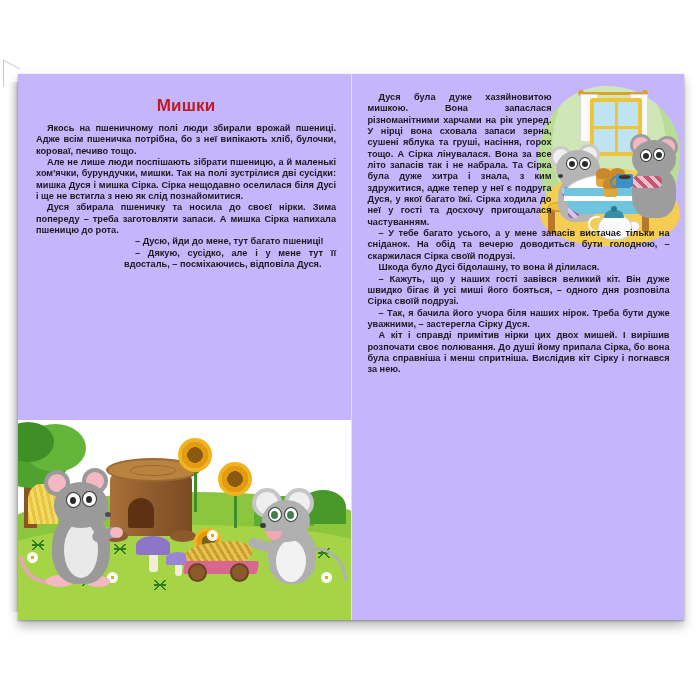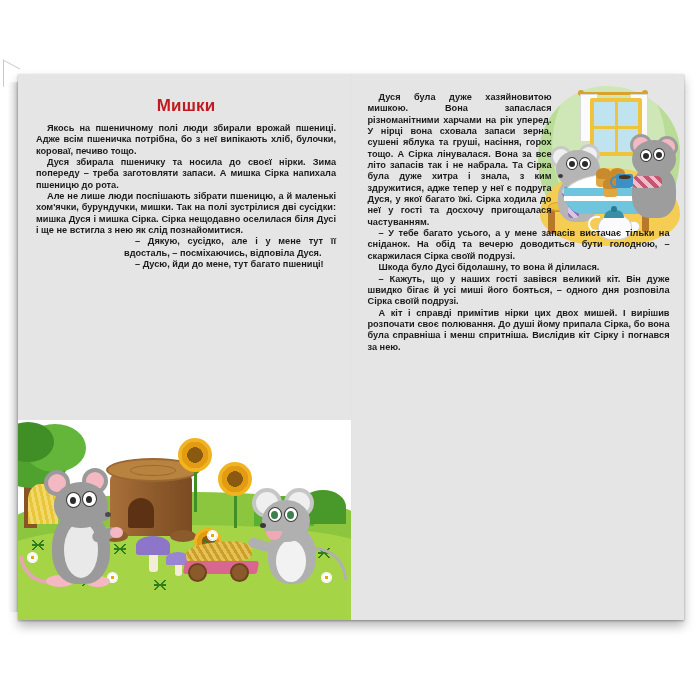--- a/index.html
+++ b/index.html
@@ -9,21 +9,21 @@
   }
   .stage{position:relative;width:700px;height:700px;}
 
   
   .book{
     position:absolute;left:18px;top:74px;width:666px;height:546px;
     background:#ffffff;
     box-shadow:0 6px 10px rgba(0,0,0,.28), 0 1px 2px rgba(0,0,0,.3);
     display:flex;
   }
-  .page{position:relative;background:#e5e5e5;overflow:hidden;height:100%;}
+  .page{position:relative;background:#c4b5fd;overflow:hidden;height:100%;}
   .page-left{width:333px;border-right:1px solid #e3e3e3;}
   .page-right{width:333px;}
 
   
   .spine-sliver{
     position:absolute;left:8px;top:82px;width:10px;height:530px;
     background:linear-gradient(to right,#ffffff,#efefef 60%,#d8d8d8);
     transform:skewY(-3deg);transform-origin:top right;
   }
   .spine-sliver2{
@@ -410,25 +410,25 @@
             </div>
           <div class="mB-nose"></div>
           <div class="mB-arm"></div>
         </div>
       </div>
 
       <div class="txt-left">
         <div class="title">Мишки</div>
         <div class="col">
           <p class="ind">Якось на пшеничному полі люди збирали врожай пшениці. Адже всім пшеничка потрібна, бо з неї випікають хліб, булочки, короваї, печиво тощо.</p>
+          <p class="ind">Але не лише люди поспішають зібрати пшеницю, а й маленькі хом'ячки, бурундучки, мишки. Так на полі зустрілися дві сусідки: мишка Дуся і мишка Сірка. Сірка нещодавно оселилася біля Дусі і ще не встигла з нею як слід познайомитися.</p>
           <p class="ind">Дуся збирала пшеничку та носила до своєї нірки. Зима попереду – треба заготовляти запаси. А мишка Сірка напихала пшеницю до рота.</p>
-          <p class="ind">Але не лише люди поспішають зібрати пшеницю, а й маленькі хом'ячки, бурундучки, мишки. Так на полі зустрілися дві сусідки: мишка Дуся і мишка Сірка. Сірка нещодавно оселилася біля Дусі і ще не встигла з нею як слід познайомитися.</p>
           <div class="shape-l"></div>
+          <p class="ind">– Дусю, йди до мене, тут багато пшениці!</p>
           <p class="ind">– Дякую, сусідко, але і у мене тут її вдосталь, – посміхаючись, відповіла Дуся.</p>
-          <p class="ind">– Дусю, йди до мене, тут багато пшениці!</p>
         </div>
       </div>
 
     </div>
 
     <div class="page page-right">
 
       <div class="art-right">
         <div class="blob"></div>
         <div class="blob2"></div>
@@ -516,20 +516,21 @@
         </div>
       </div>
 
       <div class="txt-right">
         <div class="col">
           <div class="shape-r"></div>
           <p class="ind">Дуся була дуже хазяйновитою мишкою. Вона запаслася різноманітними харчами на рік уперед. У нірці вона сховала запаси зерна, сушені яблука та груші, насіння, горох тощо. А Сірка лінувалася. Вона за все літо запасів так і не набрала. Та Сірка була дуже хитра і знала, з ким здружитися, адже тепер у неї є подруга Дуся, у якої багато їжі. Сірка ходила до неї у гості та досхочу пригощалася частуванням.</p>
           <p class="ind">– У тебе багато усього, а у мене запасів вистачає тільки на сніданок. На обід та вечерю доводиться бути голодною, – скаржилася Сірка своїй подрузі.</p>
           <p class="ind">Шкода було Дусі бідолашну, то вона й ділилася.</p>
           <p class="ind">– Кажуть, що у наших гості завівся великий кіт. Він дуже швидко бігає й усі миші його бояться, – одного дня розповіла Сірка своїй подрузі.</p>
+          <p class="ind">– Так, я бачила його учора біля наших нірок. Треба бути дуже уважними, – застерегла Сірку Дуся.</p>
           <p class="ind">А кіт і справді примітив нірки цих двох мишей. І вирішив розпочати своє полювання. До душі йому припала Сірка, бо вона була справніша і менш спритніша. Вислідив кіт Сірку і погнався за нею.</p>
         </div>
       </div>
 
     </div>
 
   </div>
 </div>
 
 </body></html>

